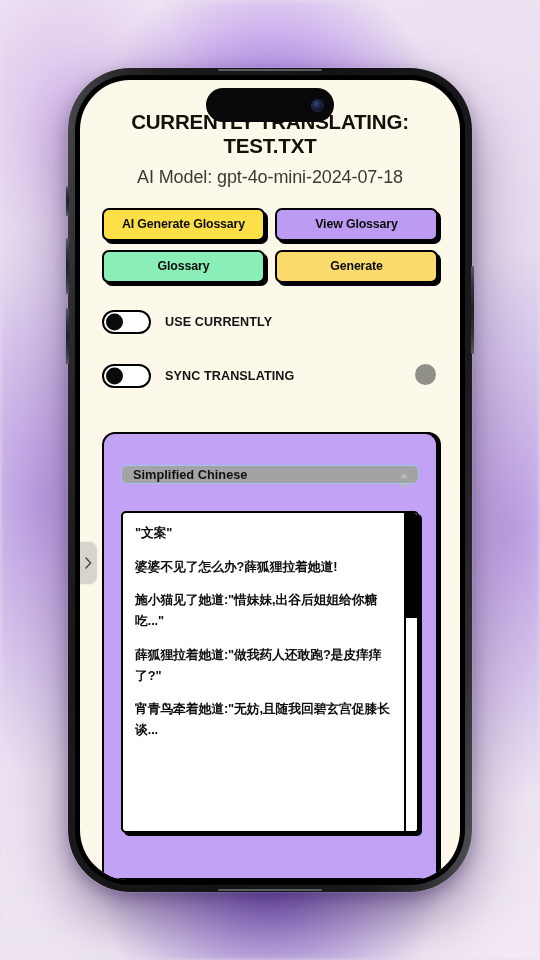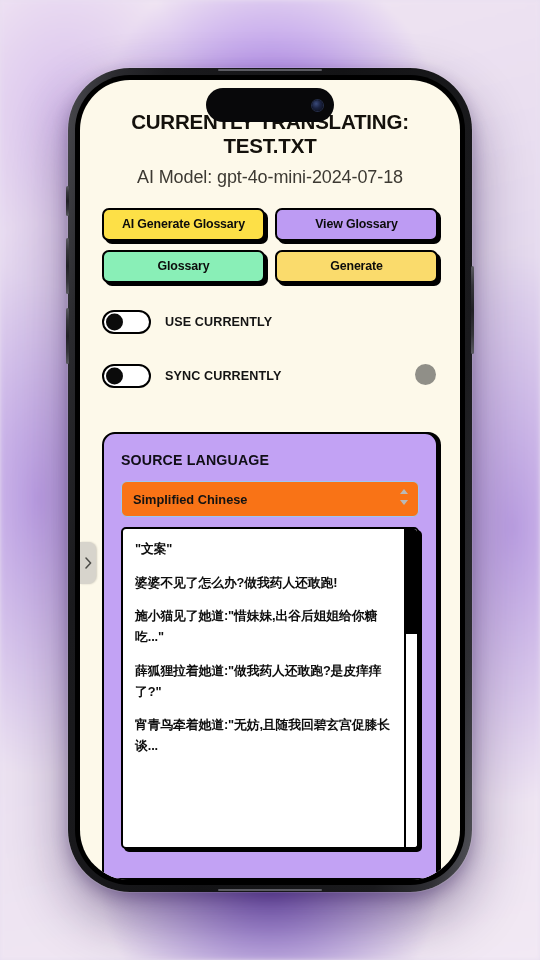--- a/index.html
+++ b/index.html
@@ -231,24 +231,24 @@
   }
 
   
   #lang-select-wrap {
     margin-top: 13px;
     position: relative;
     height: 32px;
   }
   #lang-select {
     width: 100%;
-    height: 36px;
+    height: 19px;
     border: 1.5px solid #9ec6f0;
     border-radius: 6px;
-    background: #f97316;
+    background: #a3a3a3;
     font-family: "Liberation Sans", sans-serif;
     font-size: 12.8px;
     font-weight: bold;
     color: #121212;
     padding: 0 30px 0 11px;
     appearance: none;
     -webkit-appearance: none;
     cursor: pointer;
   }
   #select-stepper {
@@ -376,52 +376,51 @@
           <div class="switch">
             <div class="knob"></div>
           </div>
           <span class="toggle-label">USE CURRENTLY</span>
         </div>
 
         <div class="toggle-row">
           <div class="switch">
             <div class="knob"></div>
           </div>
-          <span class="toggle-label">SYNC CURRENTLY</span>
+          <span class="toggle-label">SYNC TRANSLATING</span>
         </div>
 
         <div id="status-dot" style="background: rgb(144, 143, 136);"></div>
       </div>
 
     </div>
 
     <div id="drawer-handle">
       <span>
         <svg width="7" height="12" viewBox="0 0 7 12" fill="none" aria-hidden="true">
           <path d="M1 1 L5.6 6 L1 11" stroke="#4a4a46" stroke-width="1.5" stroke-linecap="round" stroke-linejoin="round"></path>
         </svg>
       </span>
     </div>
 
     <div id="source-panel" style="background: rgb(194, 162, 244);">
 
-      <div id="panel-heading">SOURCE LANGUAGE</div>
 
       <div id="lang-select-wrap">
         <select id="lang-select"><option>Simplified Chinese</option><option>Traditional Chinese</option><option>Japanese</option><option>Korean</option><option>English</option></select>
         <span id="select-stepper">
           <i class="up"></i>
           <i class="down"></i>
         </span>
       </div>
 
       <div id="text-box">
         <div id="text-content">
             <p>"文案"</p>
-            <p>婆婆不见了怎么办?做我药人还敢跑!</p>
+            <p>婆婆不见了怎么办?薛狐狸拉着她道!</p>
             <p>施小猫见了她道:"惜妹妹,出谷后姐姐给你糖吃..."</p>
             <p>薛狐狸拉着她道:"做我药人还敢跑?是皮痒痒了?"</p>
             <p>宵青鸟牵着她道:"无妨,且随我回碧玄宫促膝长谈...</p>
           </div>
         <div id="text-scrollbar">
           <div id="scroll-thumb" style="height: 33%; top: 0%;"></div>
         </div>
       </div>
 
     </div>

